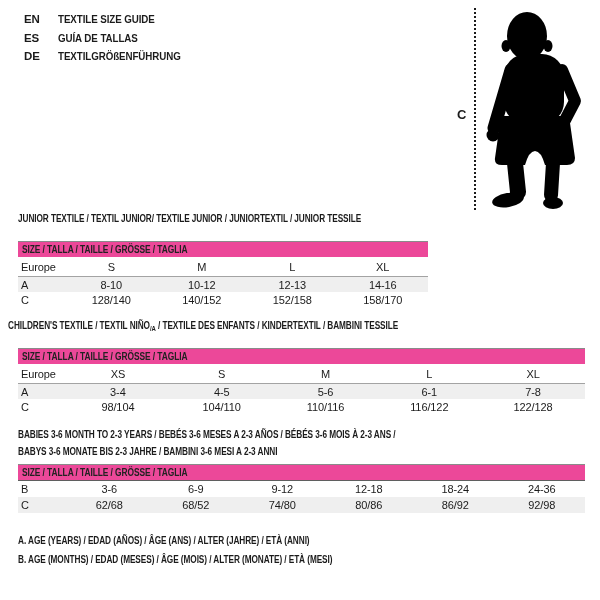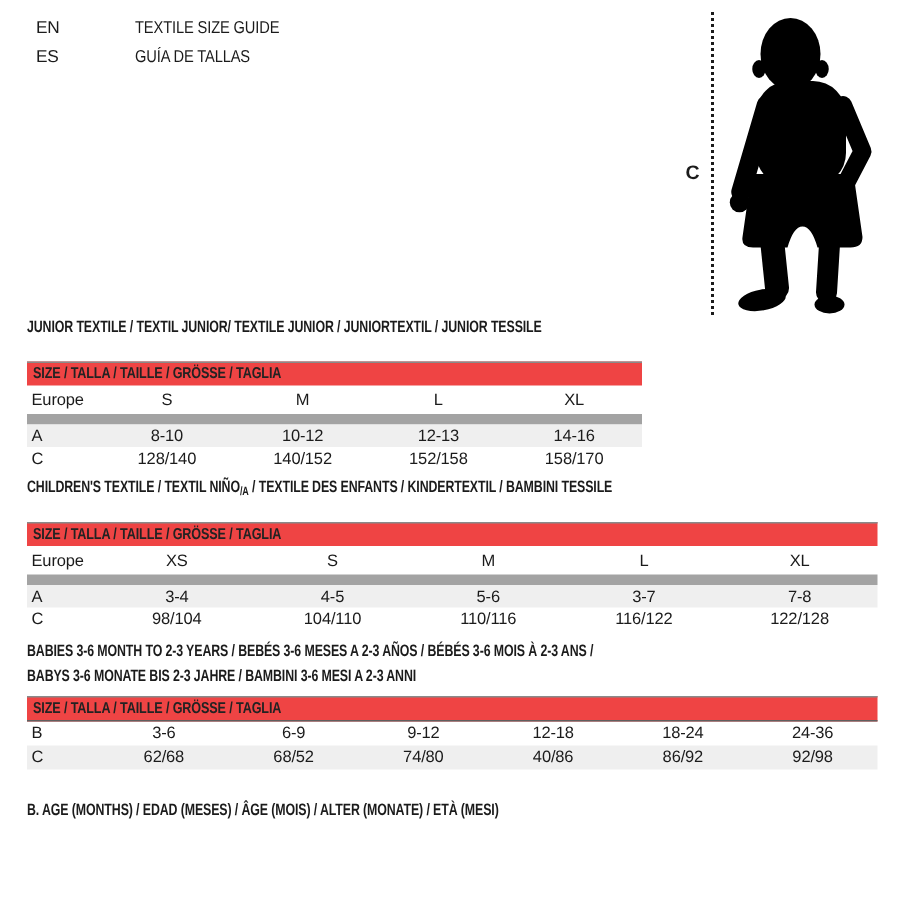--- a/index.html
+++ b/index.html
@@ -8,49 +8,49 @@
     font-family:"Liberation Sans", sans-serif; color:#1b1b1b;
     overflow:hidden; letter-spacing:-0.1px;
   }
   .abs { position:absolute; }
   .cond75 { display:inline-block; transform:scaleX(0.75); transform-origin:0 50%; white-space:nowrap; }
   .cond80 { display:inline-block; transform:scaleX(0.80); transform-origin:0 50%; white-space:nowrap; }
   .cond85 { display:inline-block; transform:scaleX(0.85); transform-origin:0 50%; white-space:nowrap; }
 
   
   #langs { left:24px; top:10px; }
-  .lang-row { display:flex; height:18.6px; align-items:center; font-weight:normal; font-size:11.5px;gap:32px; }
+  .lang-row { display:flex; height:18.6px; align-items:center; font-weight:bold; font-size:11.5px; }
   .lang-code { width:34px; flex:0 0 34px; }
 
   
   #figure { left:450px; top:5px; width:150px; height:212px; }
   #dotline { position:absolute; left:24px; top:3px; height:202px; width:0; border-left:2px dotted #1b1b1b; }
   #c-label { position:absolute; left:7px; top:102px; font-size:13px; font-weight:bold; }
   #baby-svg { position:absolute; left:32px; top:3px; }
 
   
   .sec-title { font-size:11px; font-weight:bold; height:15px; line-height:15px; }
   #t1-title { left:18px; top:211px; }
-  #t2-title { left:18px; top:318px;text-align:right; }
+  #t2-title { left:8px; top:318px;text-align:right; }
   #t3-title { left:18px; top:426px; line-height:17px; height:34px; }
   .subsize { font-size:8px; vertical-align:-2px; }
 
   
   .size-table { font-size:11px; }
   #t1 { left:18px; top:241px; width:410px; }
   #t2 { left:18px; top:348px; width:567px; }
   #t3 { left:18px; top:464px; width:567px; }
   .size-bar {
-    background:#ef4444; border-top:1px solid #8a8a8a;
+    background:#ec4899; border-top:1px solid #8a8a8a;
     height:15px; line-height:15px; padding-left:4px;
     font-weight:bold; font-size:10.5px; color:#222;
   }
   .size-bar.rule-under { border-bottom:1px solid #5f5f5f; }
   .t-row { display:flex; align-items:center; }
-  .hdr-row { height:19px; border-bottom:7px solid #a3a3a3; }
+  .hdr-row { height:19px; border-bottom:1px solid #a3a3a3; }
   .d-row { height:15px; }
   #t3 .d-row { height:16px; }
   .alt { background:#efefef; }
   .c0 { flex:0 0 45px; width:45px; padding-left:3px; text-align:left; }
   .cv { flex:1; text-align:center; }
 
   
   #legend { left:18px; top:531px; }
   .legend-line { height:19px; line-height:19px; font-size:11px; font-weight:bold; }
 </style>
@@ -58,20 +58,24 @@
 <body>
 
 <div id="langs" class="abs">
   <div class="lang-row">
     <span class="lang-code">EN</span>
     <span class="cond85">TEXTILE SIZE GUIDE</span>
   </div>
   <div class="lang-row">
     <span class="lang-code">ES</span>
     <span class="cond85">GUÍA DE TALLAS</span>
+  </div>
+  <div class="lang-row">
+    <span class="lang-code">DE</span>
+    <span class="cond85">TEXTILGRÖßENFÜHRUNG</span>
   </div>
 </div>
 
 <div id="figure" class="abs">
   <div id="dotline"></div>
   <span id="c-label">C</span>
   <svg id="baby-svg" width="115" height="202" viewBox="0 0 115 202" aria-hidden="true">
     <g fill="#000000">
       <ellipse cx="45" cy="28" rx="20" ry="24"></ellipse>
       <ellipse cx="24" cy="38" rx="4.5" ry="6"></ellipse>
@@ -132,21 +136,21 @@
     <span class="cv">S</span>
     <span class="cv">M</span>
     <span class="cv">L</span>
     <span class="cv">XL</span>
   </div>
   <div class="t-row d-row alt">
     <span class="c0">A</span>
     <span class="cv">3-4</span>
     <span class="cv">4-5</span>
     <span class="cv">5-6</span>
-    <span class="cv">3-7</span>
+    <span class="cv">6-1</span>
     <span class="cv">7-8</span>
   </div>
   <div class="t-row d-row">
     <span class="c0">C</span>
     <span class="cv">98/104</span>
     <span class="cv">104/110</span>
     <span class="cv">110/116</span>
     <span class="cv">116/122</span>
     <span class="cv">122/128</span>
   </div>
@@ -167,23 +171,26 @@
     <span class="cv">9-12</span>
     <span class="cv">12-18</span>
     <span class="cv">18-24</span>
     <span class="cv">24-36</span>
   </div>
   <div class="t-row d-row alt">
     <span class="c0">C</span>
     <span class="cv">62/68</span>
     <span class="cv">68/52</span>
     <span class="cv">74/80</span>
-    <span class="cv">40/86</span>
+    <span class="cv">80/86</span>
     <span class="cv">86/92</span>
     <span class="cv">92/98</span>
   </div>
 </div>
 
 <div id="legend" class="abs">
   <div class="legend-line">
+    <span class="cond75">A. AGE (YEARS) / EDAD (AÑOS) / ÂGE (ANS) / ALTER (JAHRE) / ETÀ (ANNI)</span>
+  </div>
+  <div class="legend-line">
     <span class="cond75">B. AGE (MONTHS) / EDAD (MESES) / ÂGE (MOIS) / ALTER (MONATE) / ETÀ (MESI)</span>
   </div>
 </div>
 
 </body></html>

